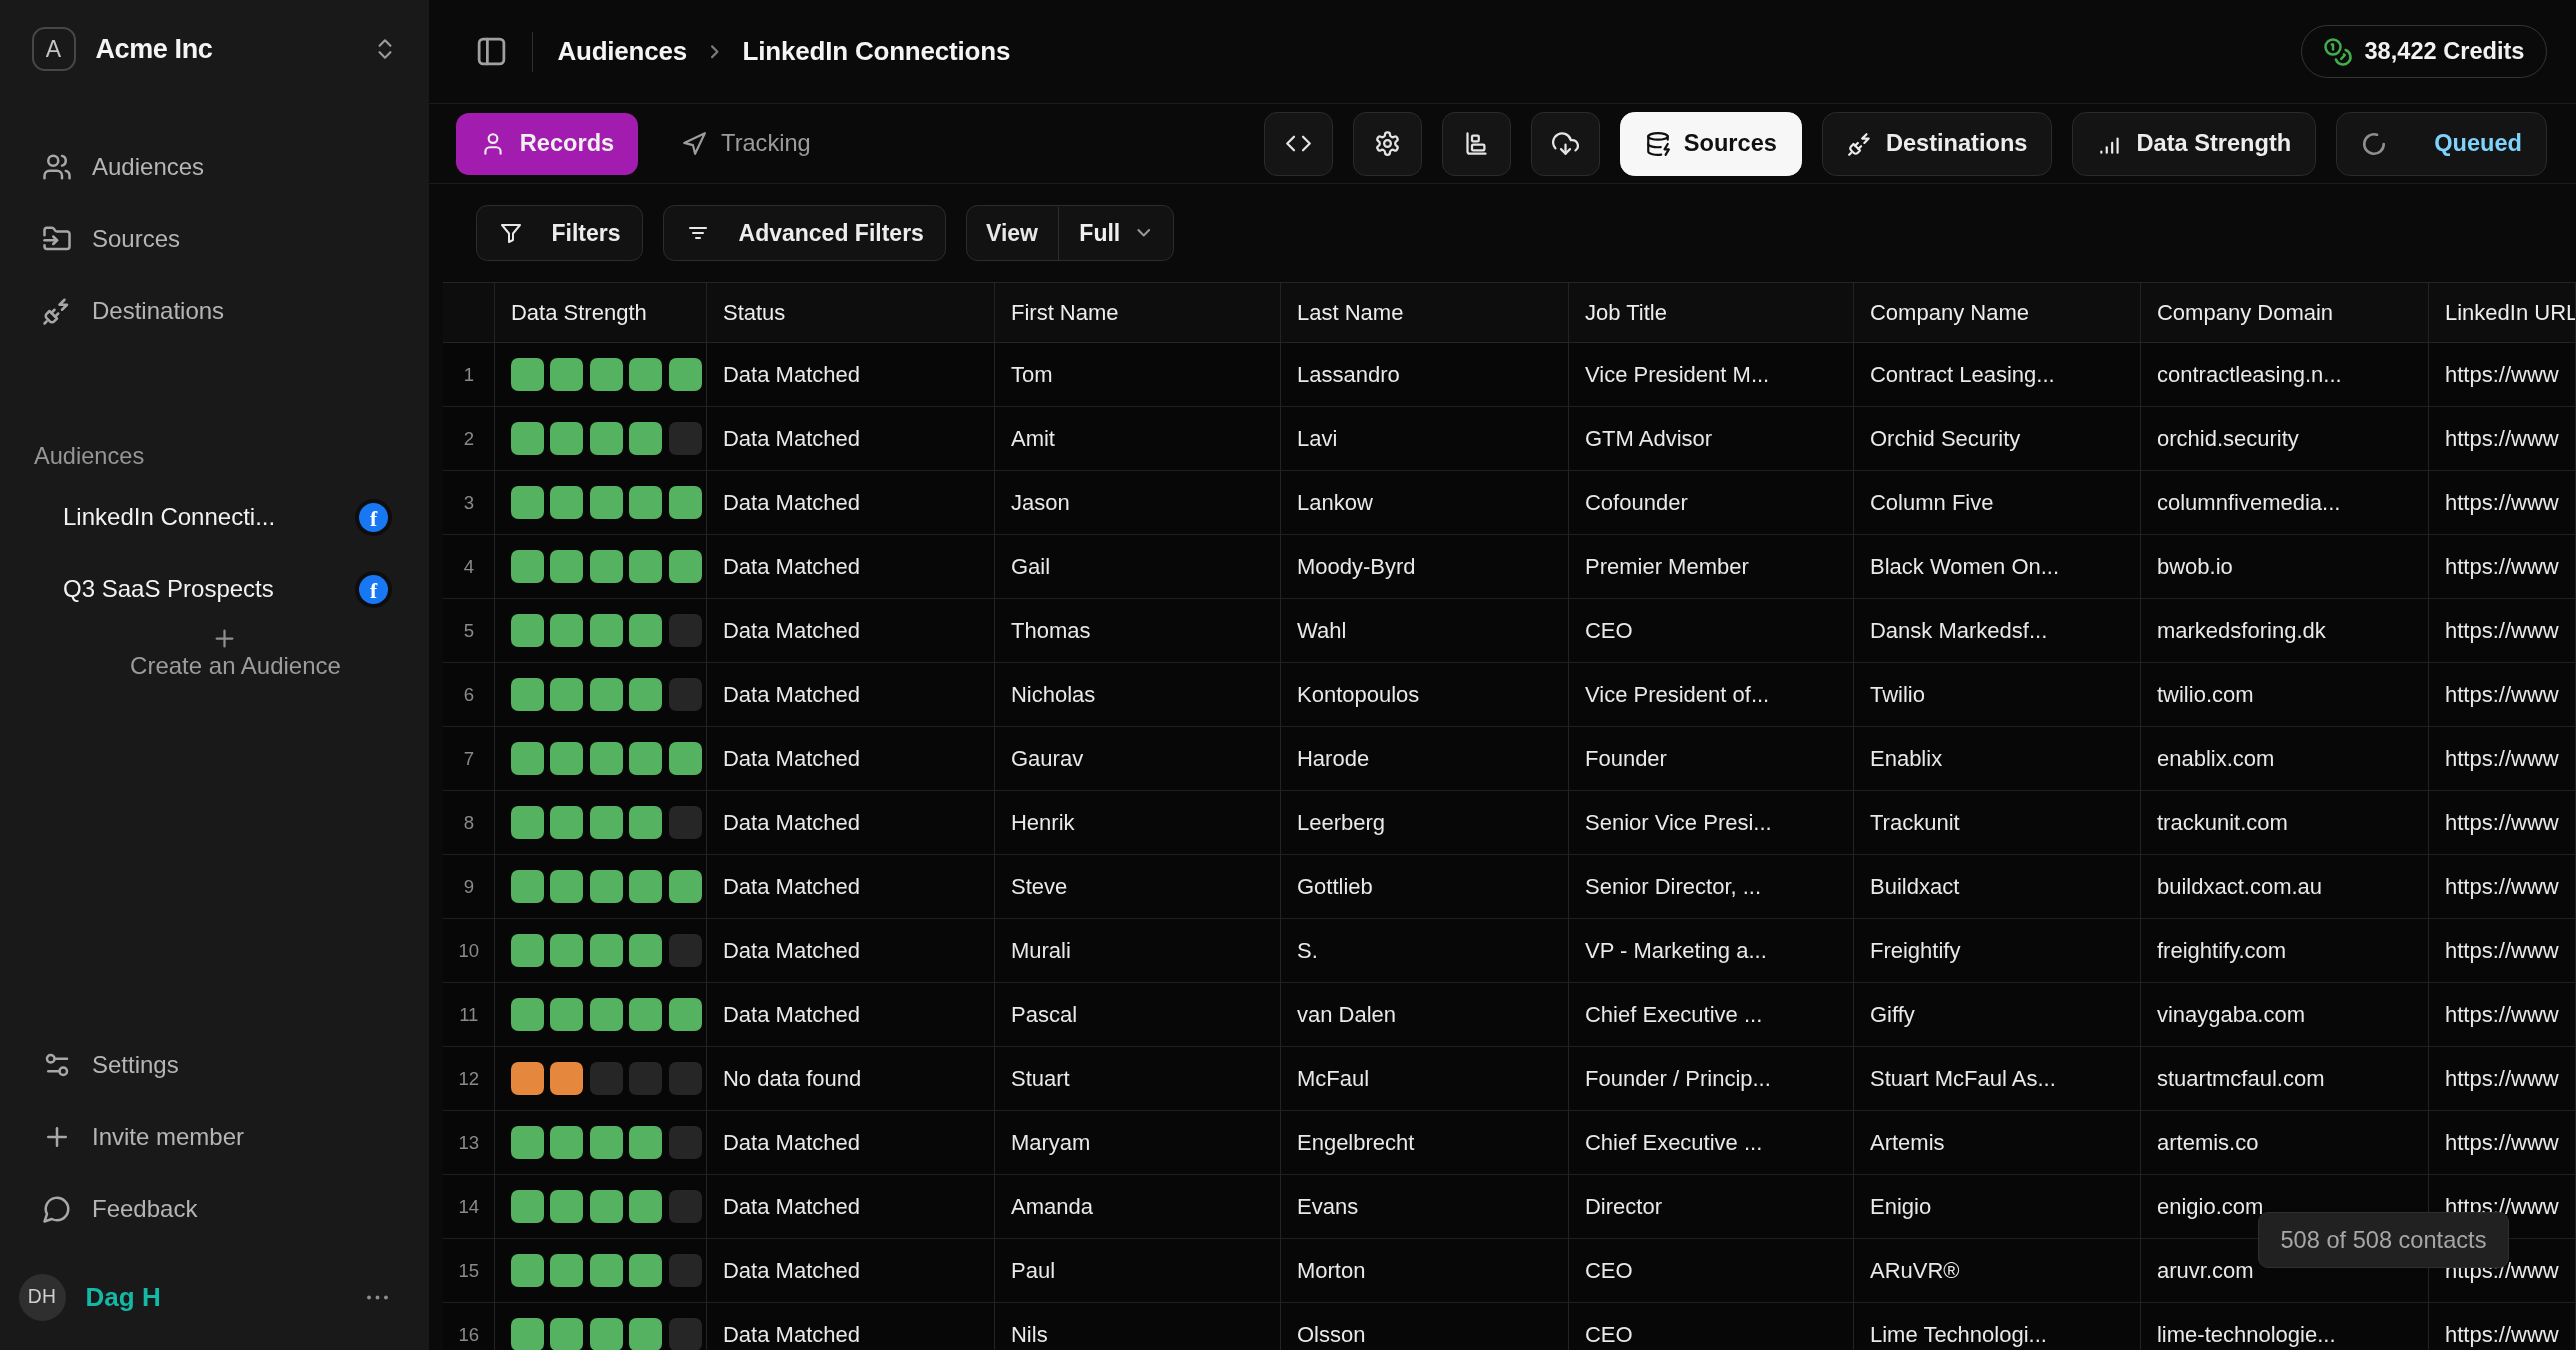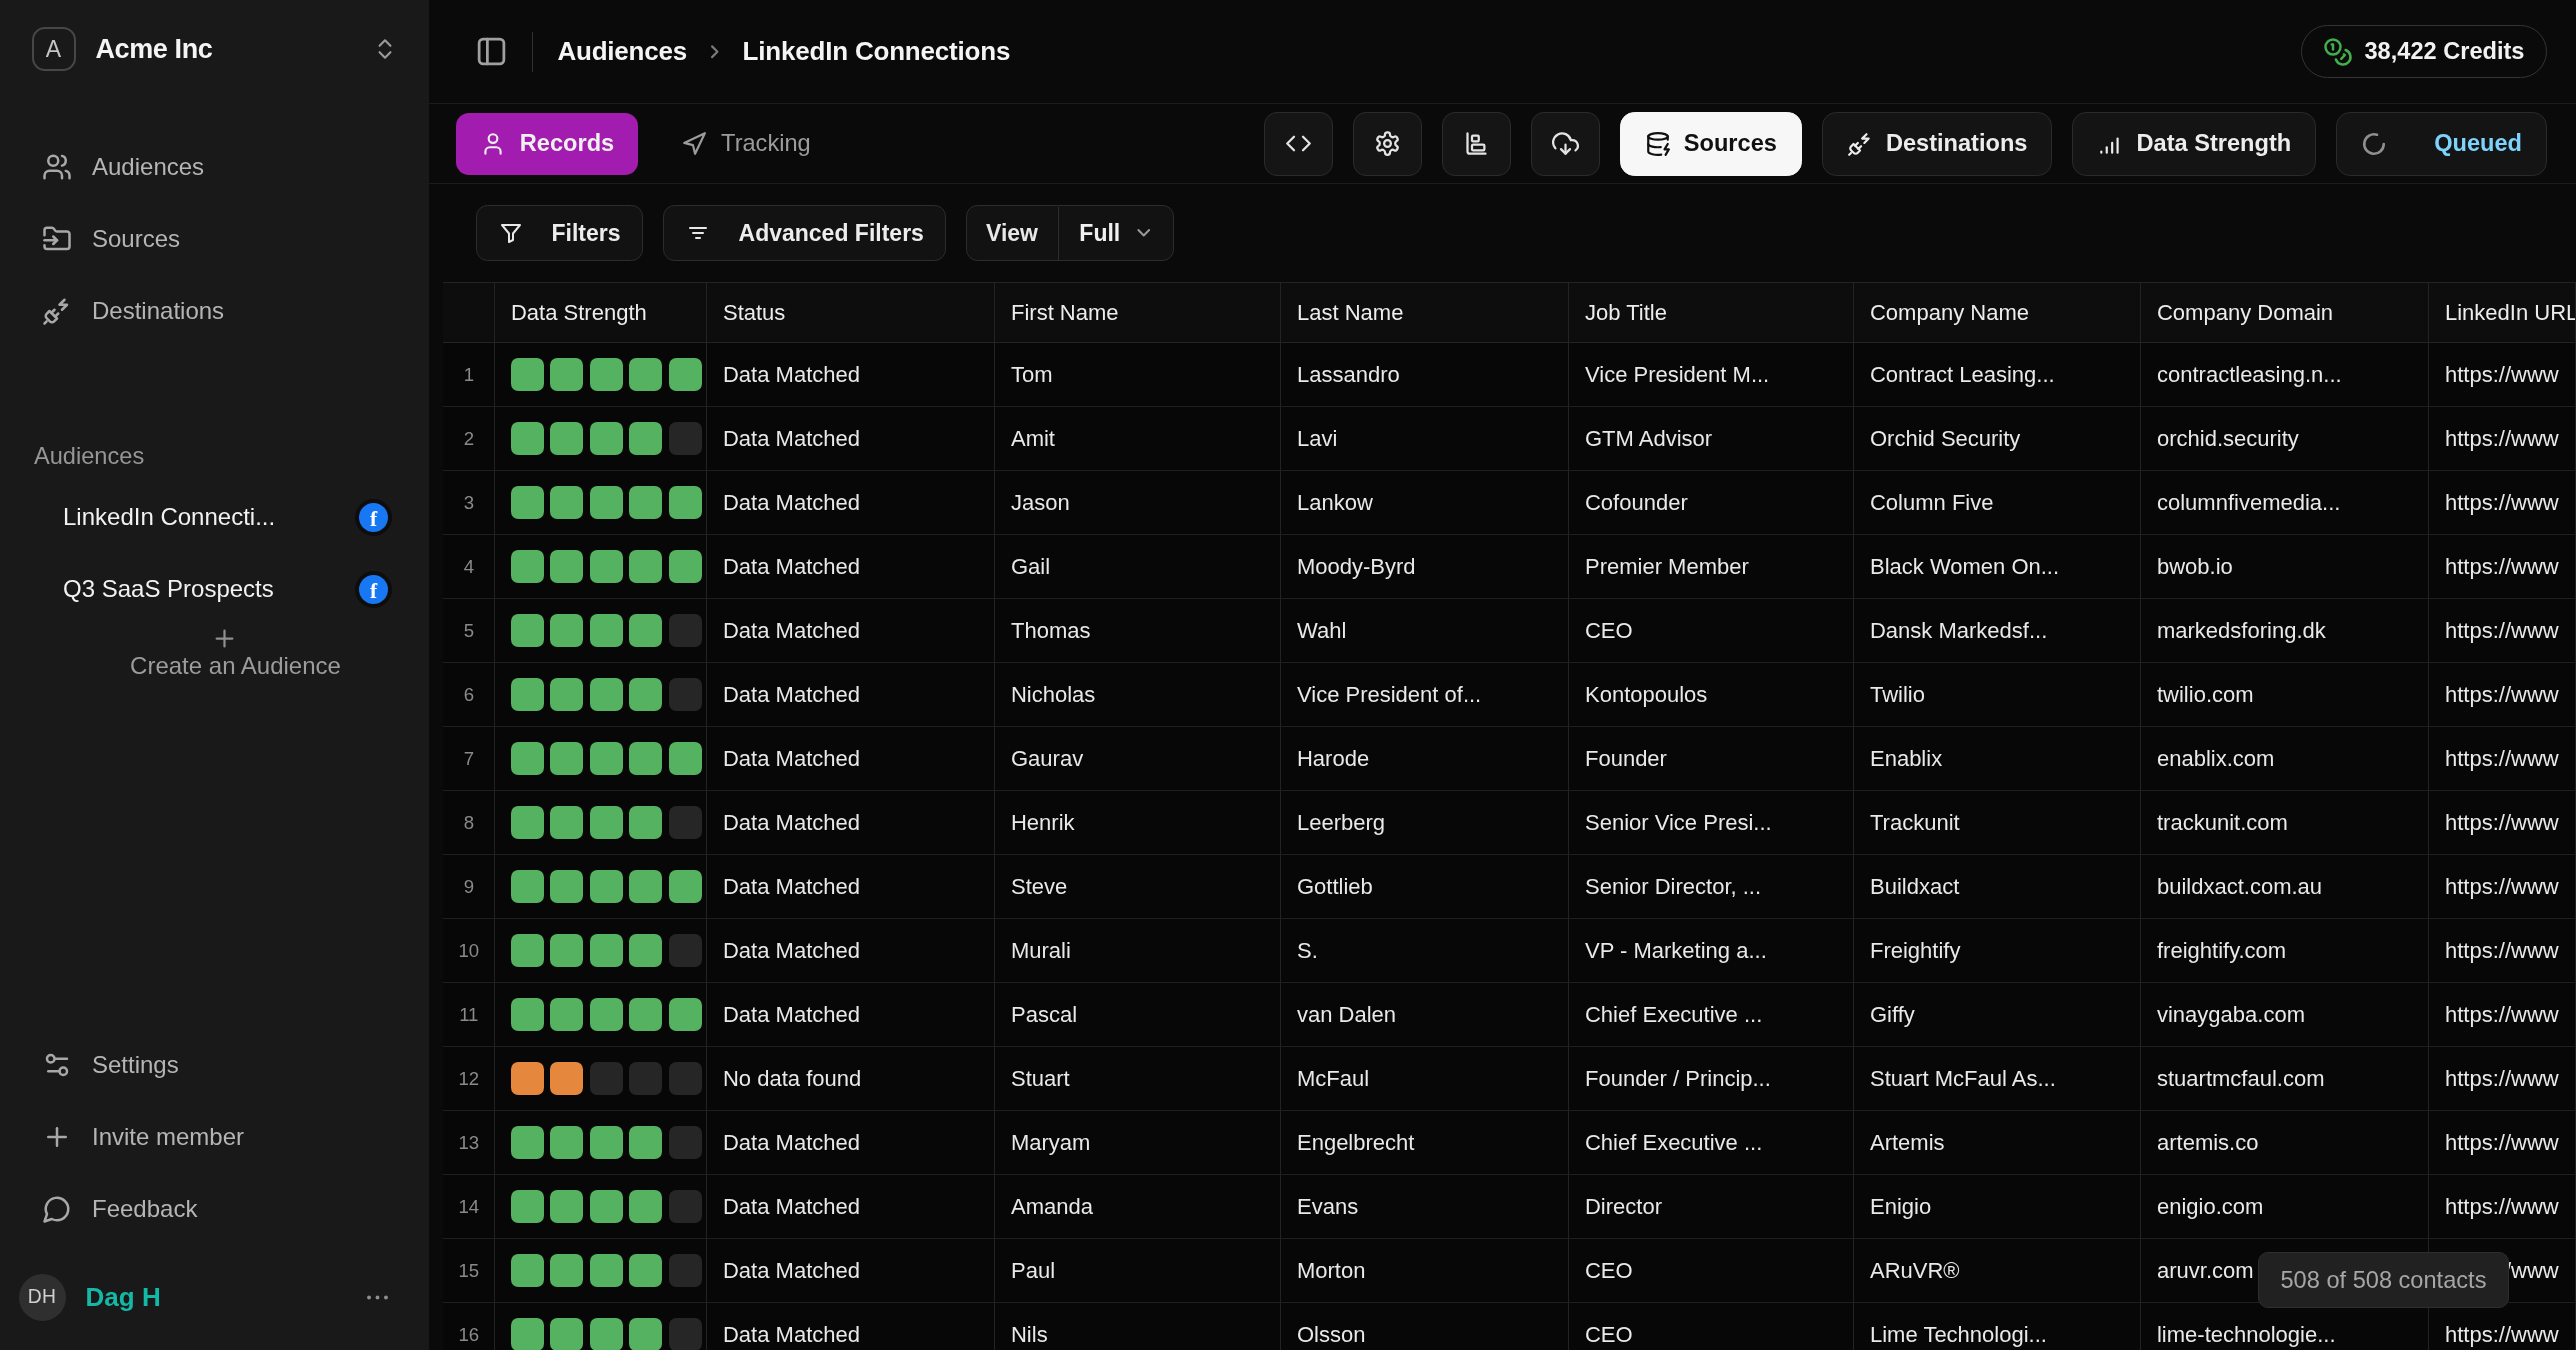--- a/index.html
+++ b/index.html
@@ -80,21 +80,21 @@
   .th:first-child { border-right:1.4px solid #232323; }
   .trow { height:64px; background:#070707; border-bottom:1.4px solid #1f1f1f; cursor:pointer; }
   .td { display:flex; align-items:center; padding-left:15.7px; font-size:22px; color:#e9e9e9; border-right:1.4px solid #232323; white-space:nowrap; overflow:hidden; }
   .td.num { justify-content:center; padding-left:0; color:#8a8a8a; font-size:18.6px; }
   .bars { display:flex; gap:6.4px; padding-left:0; }
   .bar { width:33px; height:33px; border-radius:7.2px; }
   .bar-green { background:#55b260; }
   .bar-orange { background:#e6873e; }
   .bar-empty { background:#262626; }
 
-  .tooltip { position:absolute; left:2258px; top:1252px; height:56px; background:#212121; border:0.7px solid #2e2e2e; border-radius:10px; display:flex; align-items:center; padding:0 21.5px; font-size:23.6px; color:#a6a6a6; z-index:5; }
+  .tooltip { position:absolute; left:2258px; top:1212px; height:56px; background:#212121; border:0.7px solid #2e2e2e; border-radius:10px; display:flex; align-items:center; padding:0 21.5px; font-size:23.6px; color:#a6a6a6; z-index:5; }
 
   svg { display:block; }
 </style>
 </head>
 <body>
 
 <div id="app">
 
   <aside class="sidebar">
     <div class="ws-header">
@@ -494,22 +494,22 @@
       <span class="bars">
                 <span class="bar bar-green"></span>
                 <span class="bar bar-green"></span>
                 <span class="bar bar-green"></span>
                 <span class="bar bar-green"></span>
                 <span class="bar bar-empty"></span>
               </span>
     </div>
     <div class="td">Data Matched</div>
     <div class="td">Nicholas</div>
+    <div class="td">Kontopoulos</div>
     <div class="td">Vice President of...</div>
-    <div class="td">Kontopoulos</div>
     <div class="td">Twilio</div>
     <div class="td">twilio.com</div>
     <div class="td">https://www</div>
   </div>
 
   <div class="tgrid-row trow">
     <div class="td num">7</div>
     <div class="td bars-cell">
       <span class="bars">
                 <span class="bar bar-green"></span>

